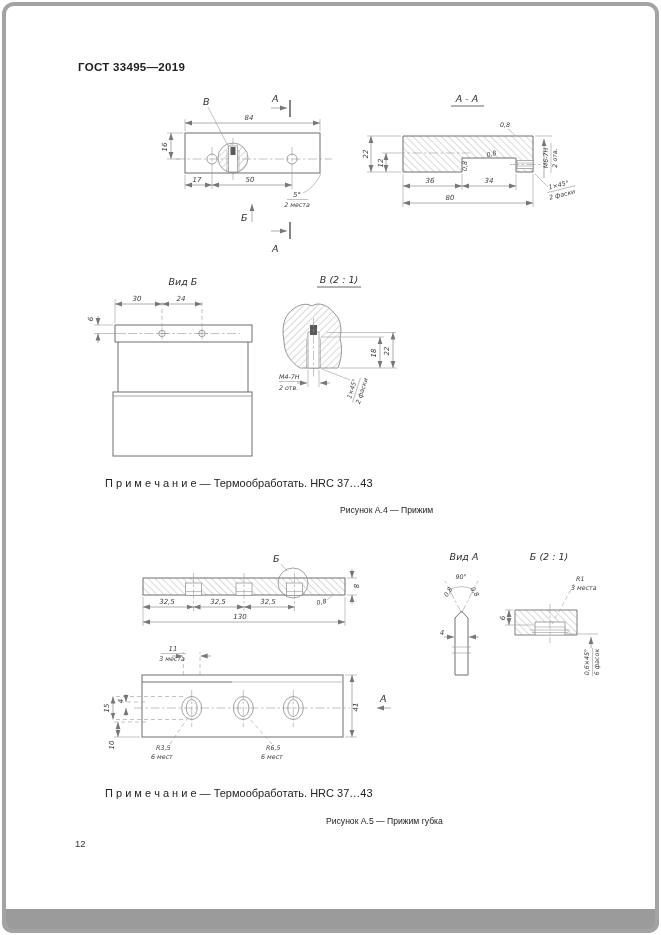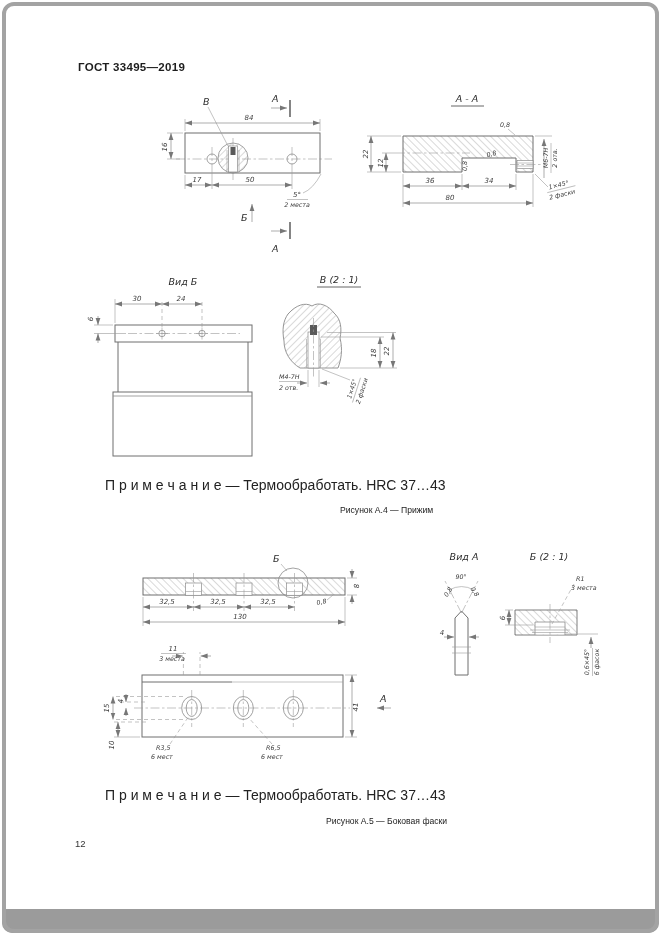--- a/index.html
+++ b/index.html
@@ -2,21 +2,21 @@
 <html><head>
 <meta charset="utf-8">
 <style>
   html,body{margin:0;padding:0;background:#e9e9e9;}
   .page{position:relative;width:661px;height:935px;background:#fff;overflow:hidden;
         font-family:"Liberation Sans","DejaVu Sans",sans-serif;}
   .frame{position:absolute;inset:2px;border:4px solid #a3a3a3;border-radius:12px;pointer-events:none;z-index:5;}
   .footbar{position:absolute;left:2px;right:2px;bottom:2px;height:24px;background:#9b9b9b;
            border-radius:0 0 10px 10px;z-index:4;}
   .hdr{position:absolute;left:78px;top:61px;font-size:11.5px;font-weight:bold;color:#1d1d1d;letter-spacing:.3px;}
-  .note{position:absolute;left:105px;font-size:14px;color:#222;}
+  .note{position:absolute;left:105px;font-size:11px;color:#222;}
   .cap{position:absolute;font-size:8.6px;color:#222;padding-left:48px;}
   .pgnum{position:absolute;left:75px;top:838px;font-size:9.5px;color:#333;}
   svg{position:absolute;left:0;top:0;}
   .ln{stroke:#6f6f6f;stroke-width:1;fill:none;}
   .md{stroke:#8a8a8a;stroke-width:.8;fill:none;}
   .thin{stroke:#9a9a9a;stroke-width:.6;fill:none;}
   .cl{stroke:#9a9a9a;stroke-width:.6;fill:none;stroke-dasharray:9 2.5 2.5 2.5;}
   .dash{stroke:#9a9a9a;stroke-width:.6;fill:none;stroke-dasharray:4 3;}
   .dim{stroke:#8a8a8a;stroke-width:.7;fill:none;}
   text.d{font:italic 7px "DejaVu Sans",sans-serif;fill:#3c3c3c;}
@@ -402,16 +402,16 @@
         <line class="thin" x1="592.5" y1="648" x2="592.5" y2="676"></line>
         <text class="s" transform="rotate(-90 599 662)" x="599" y="662" text-anchor="middle">6 фасок</text>
       </g>
     </g>
   </svg>
 
   <div class="note" style="top:477px">П р и м е ч а н и е — Термообработать. HRC 37…43</div>
   <div class="cap" style="left:292px;top:505px">Рисунок А.4 — Прижим</div>
 
   <div class="note" style="top:787px">П р и м е ч а н и е — Термообработать. HRC 37…43</div>
-  <div class="cap" style="left:278px;top:816px">Рисунок А.5 — Боковая фаски</div>
+  <div class="cap" style="left:278px;top:816px">Рисунок А.5 — Прижим губка</div>
 
   <div class="pgnum">12</div>
 </div>
 
 </body></html>

